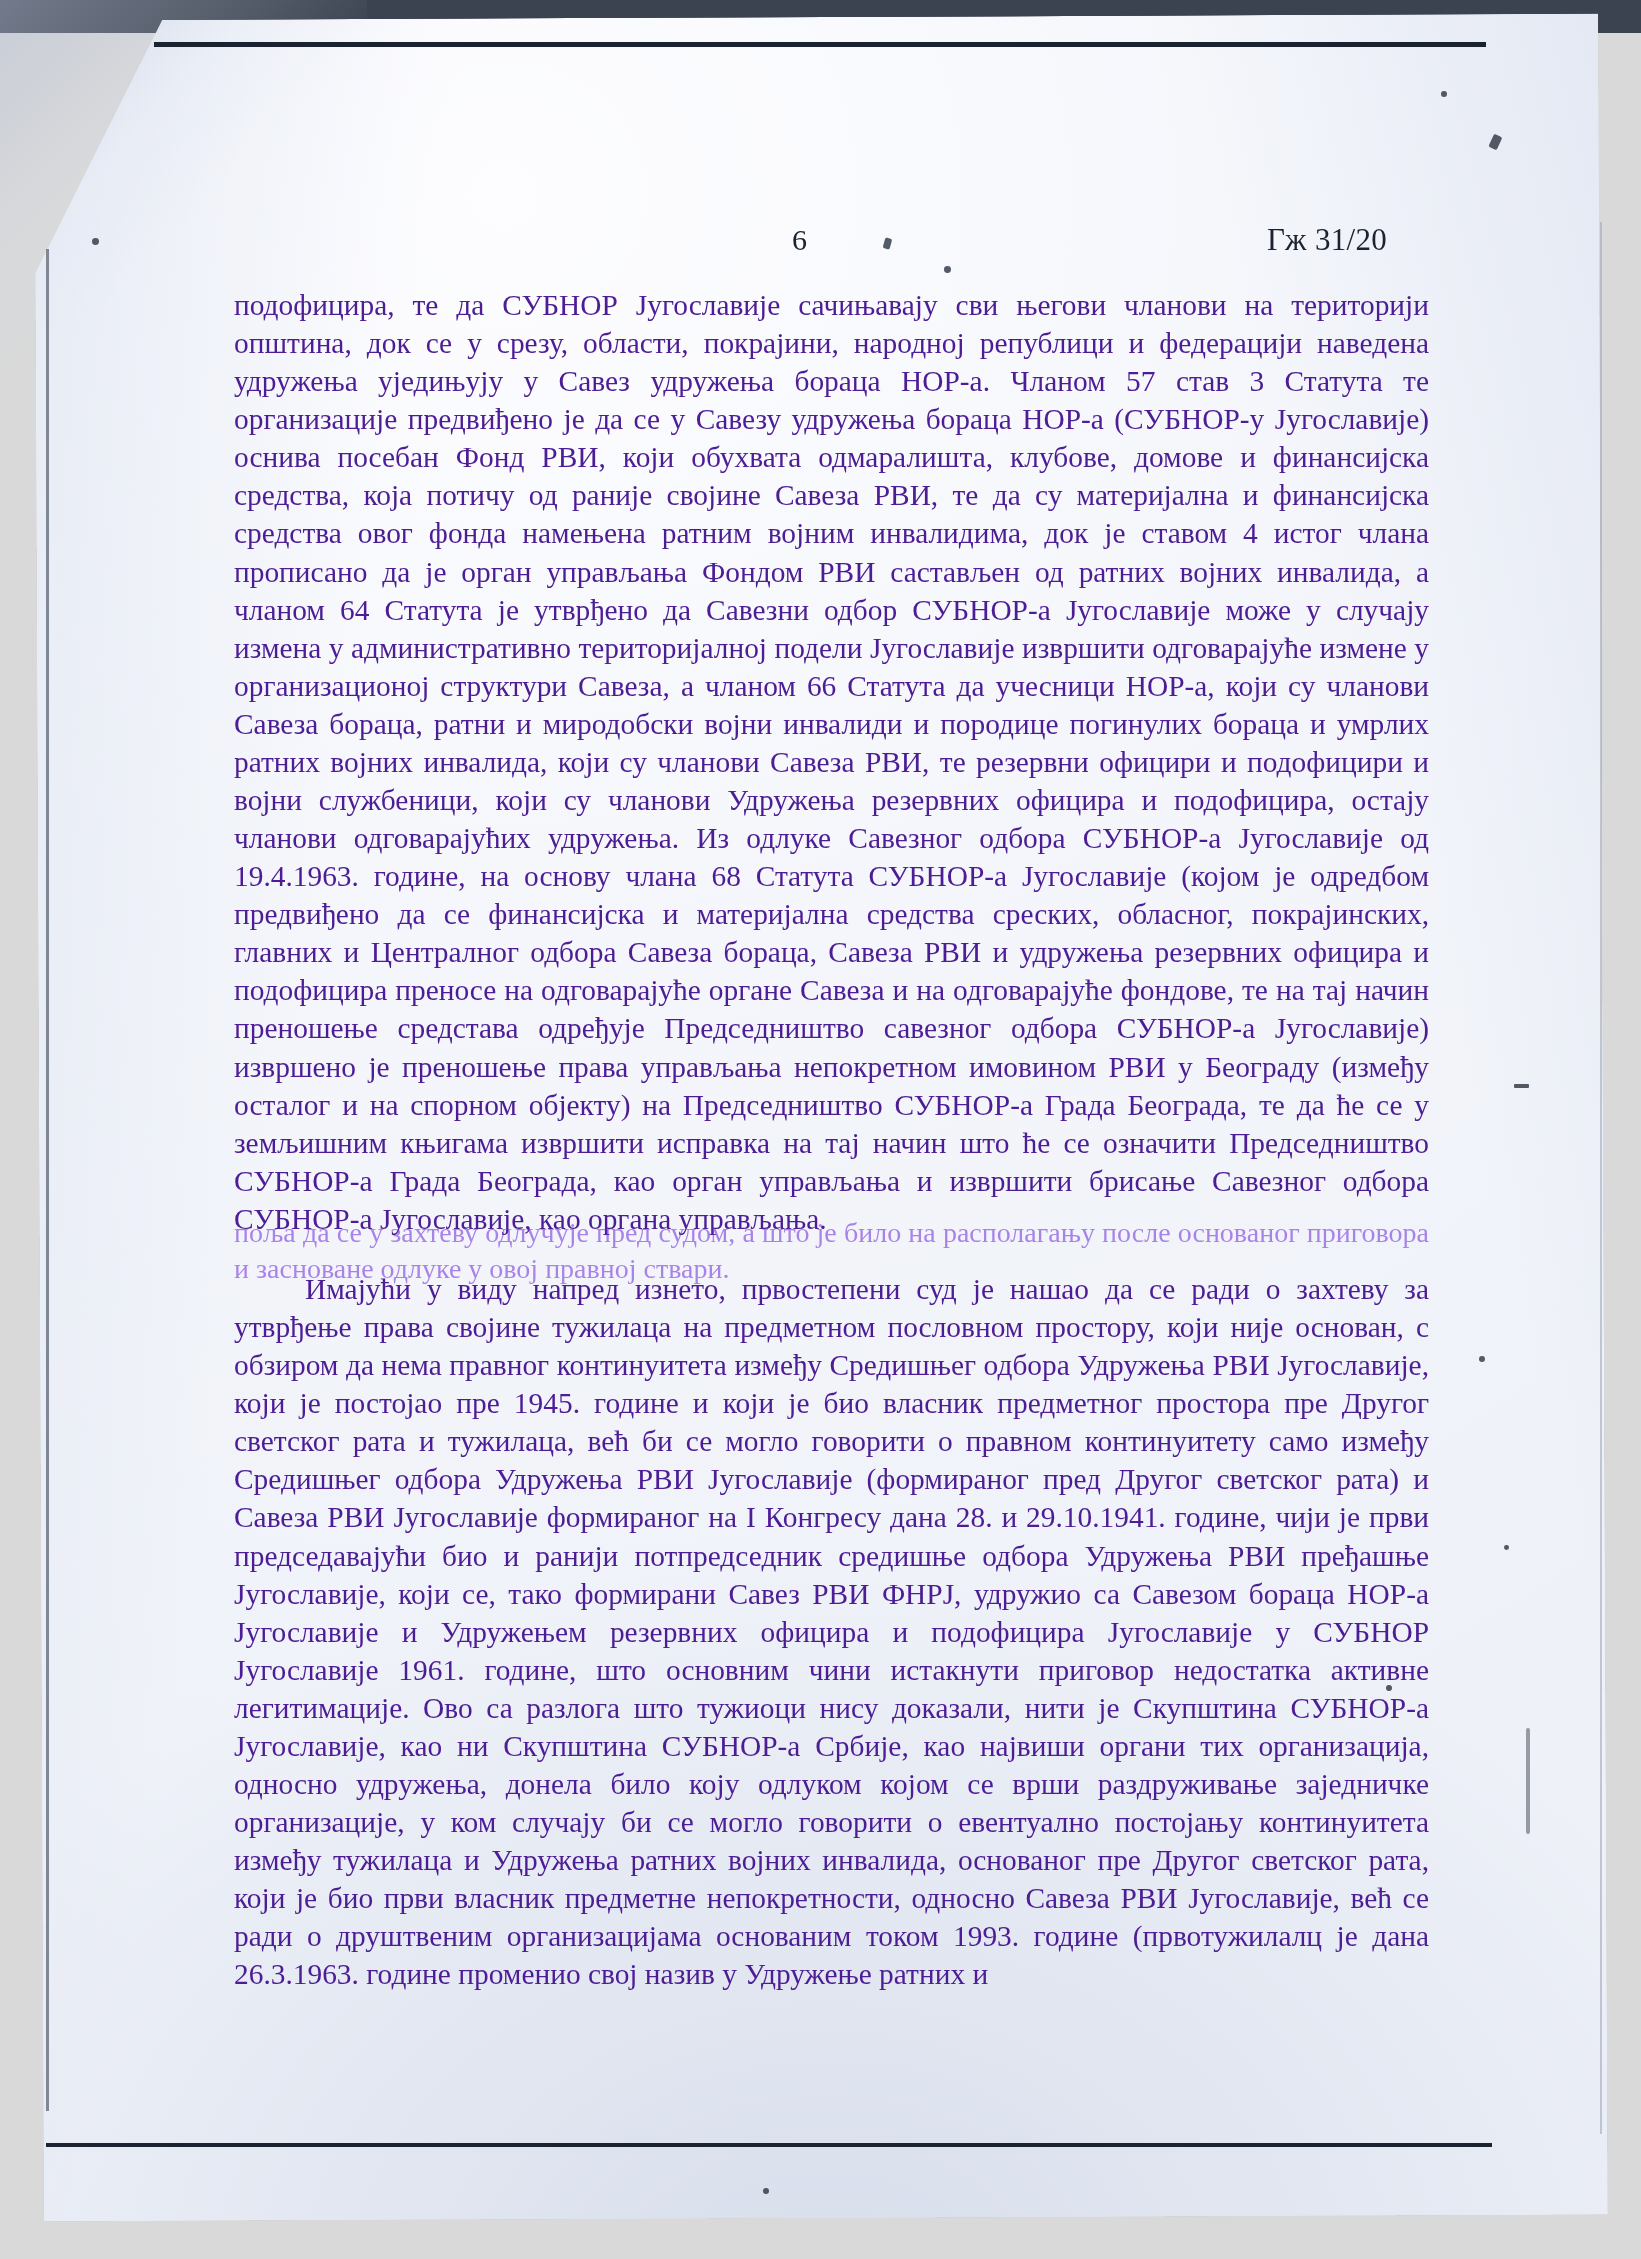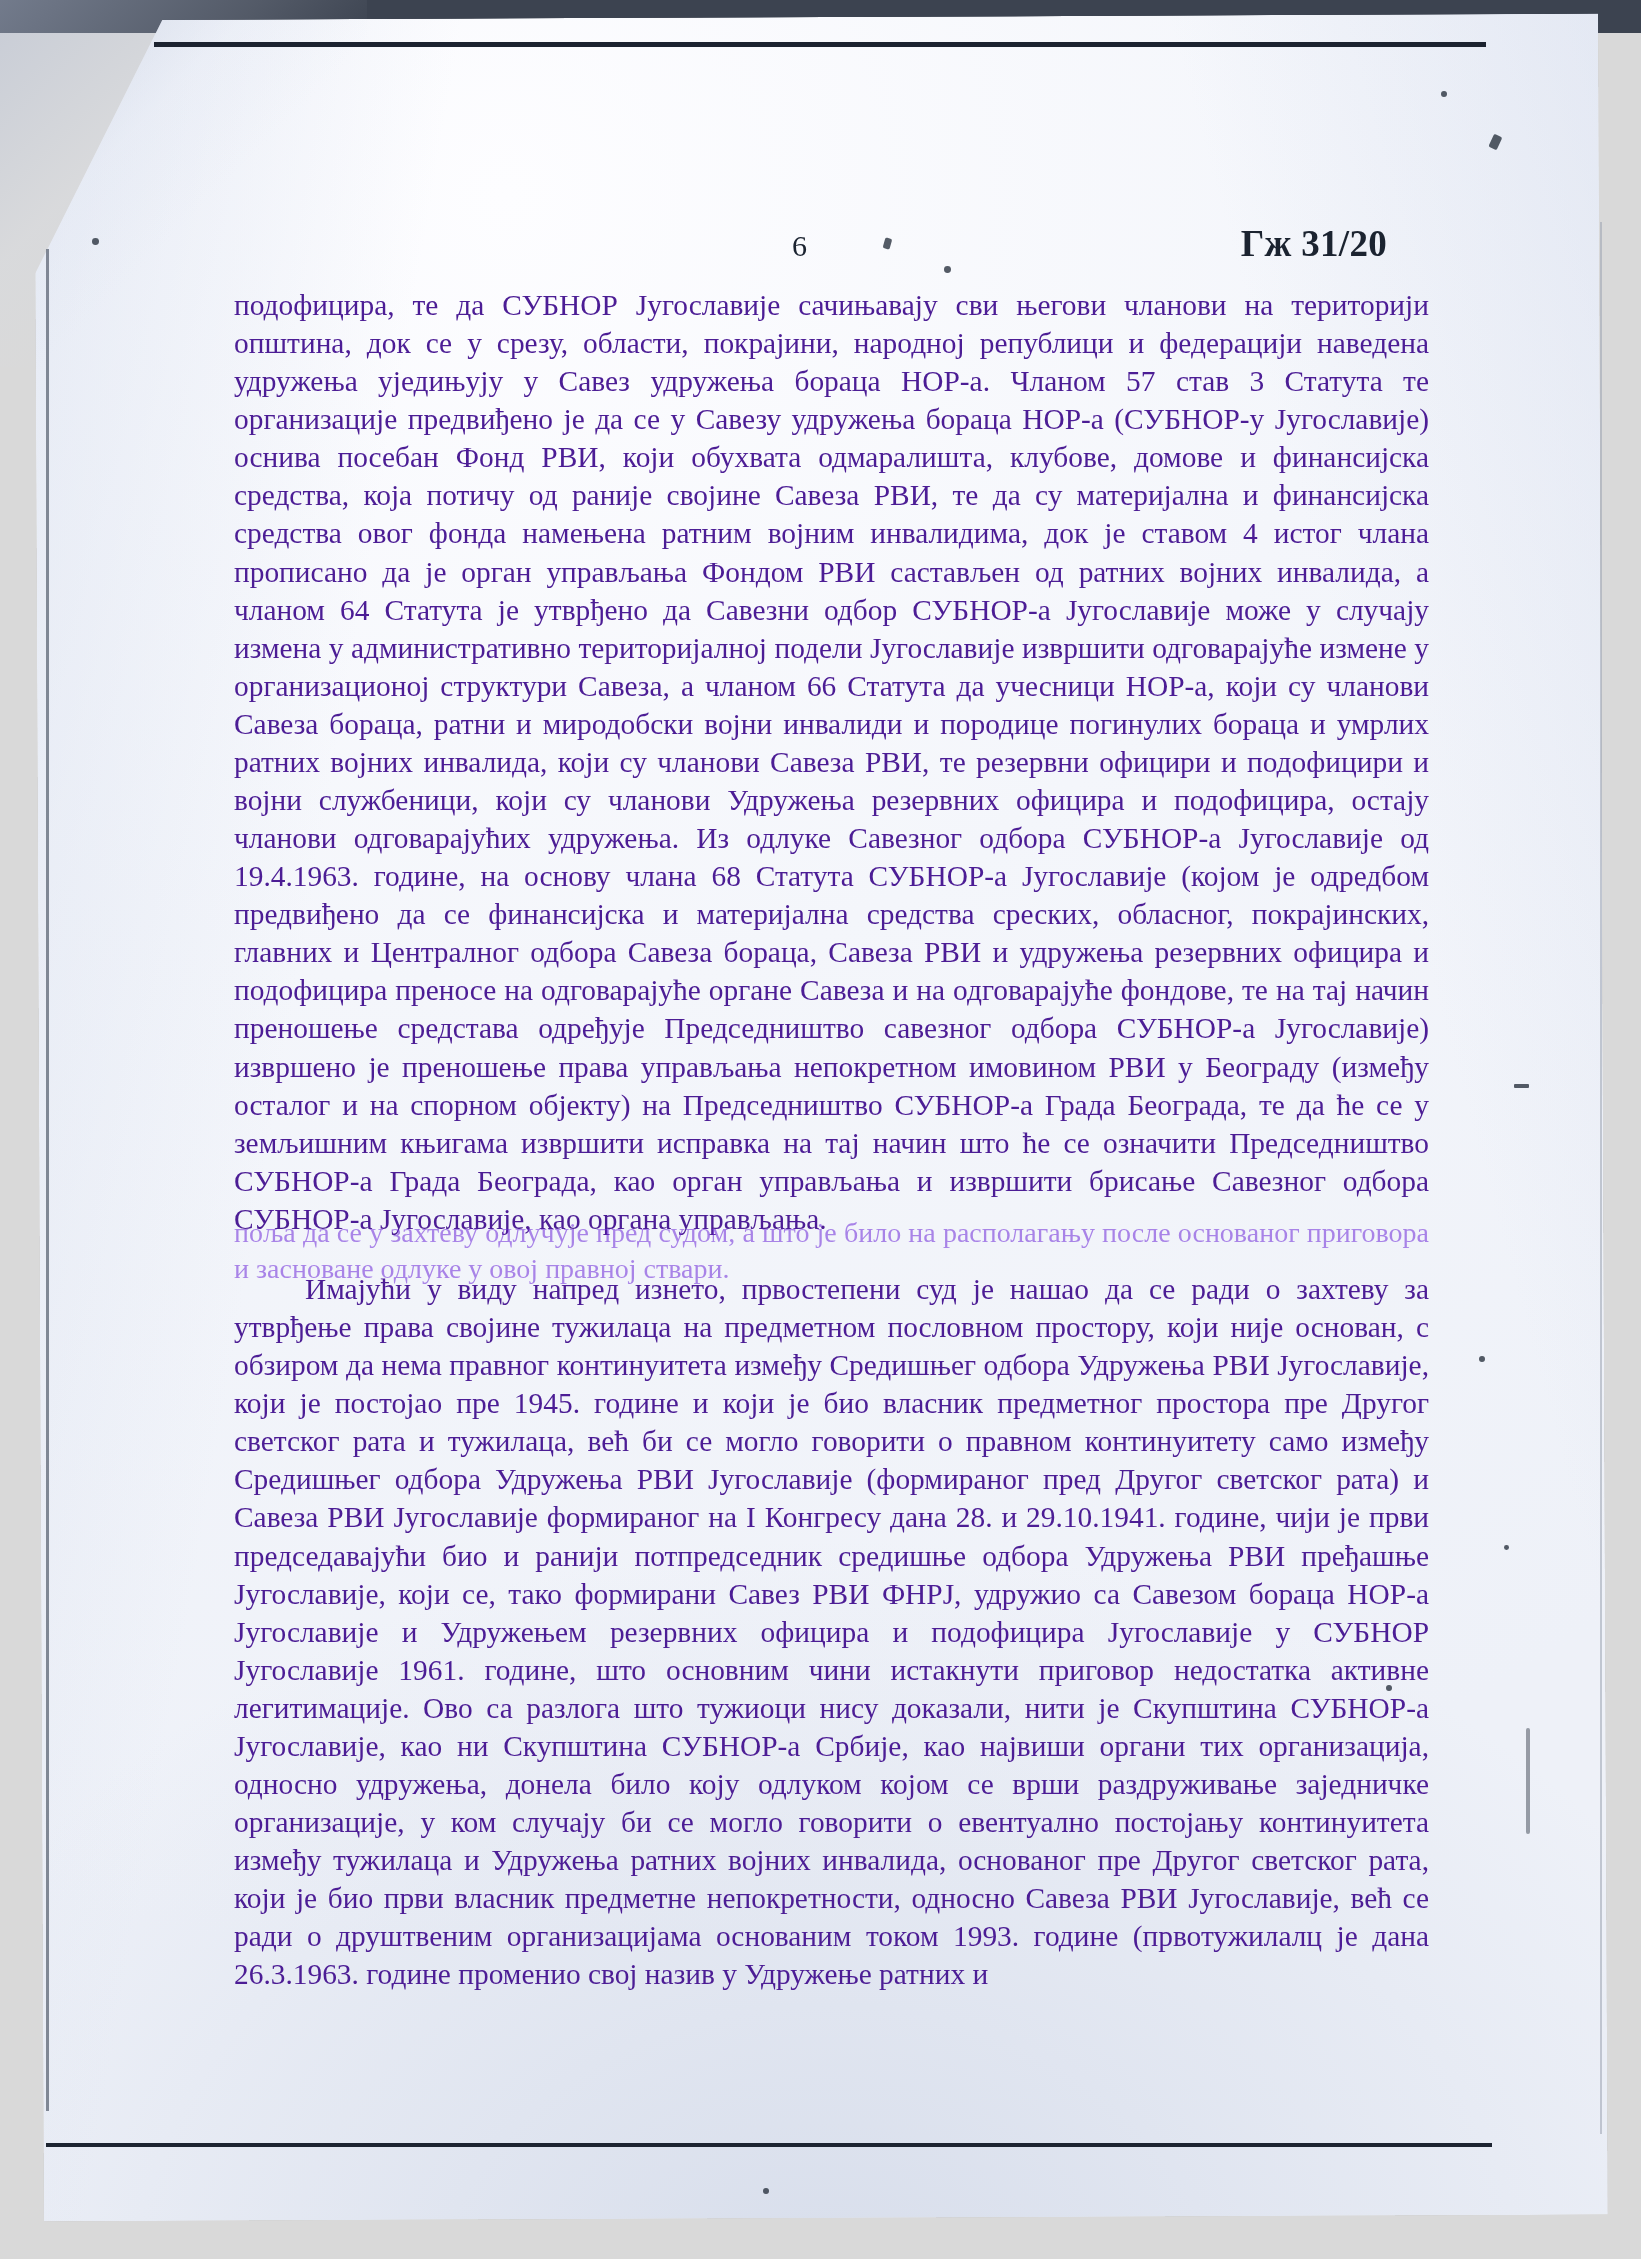--- a/index.html
+++ b/index.html
@@ -120,22 +120,22 @@
     font-size:30px;
     color:#1b2330;
   }
   .page-number{
     margin-left:560px;
     font-size:30px;
     letter-spacing:0.5px;
   }
   .case-number{
     margin-left:auto;
-    font-weight:700;
-    font-size:37px;
+    font-weight:400;
+    font-size:31px;
     letter-spacing:0.3px;
     padding-right:42px;
   }
 
   .body-text{
     position:absolute;
     left:234px; top:286px;
     width:1195px;
     color:#4c1d95;
     font-size:29.4px;

